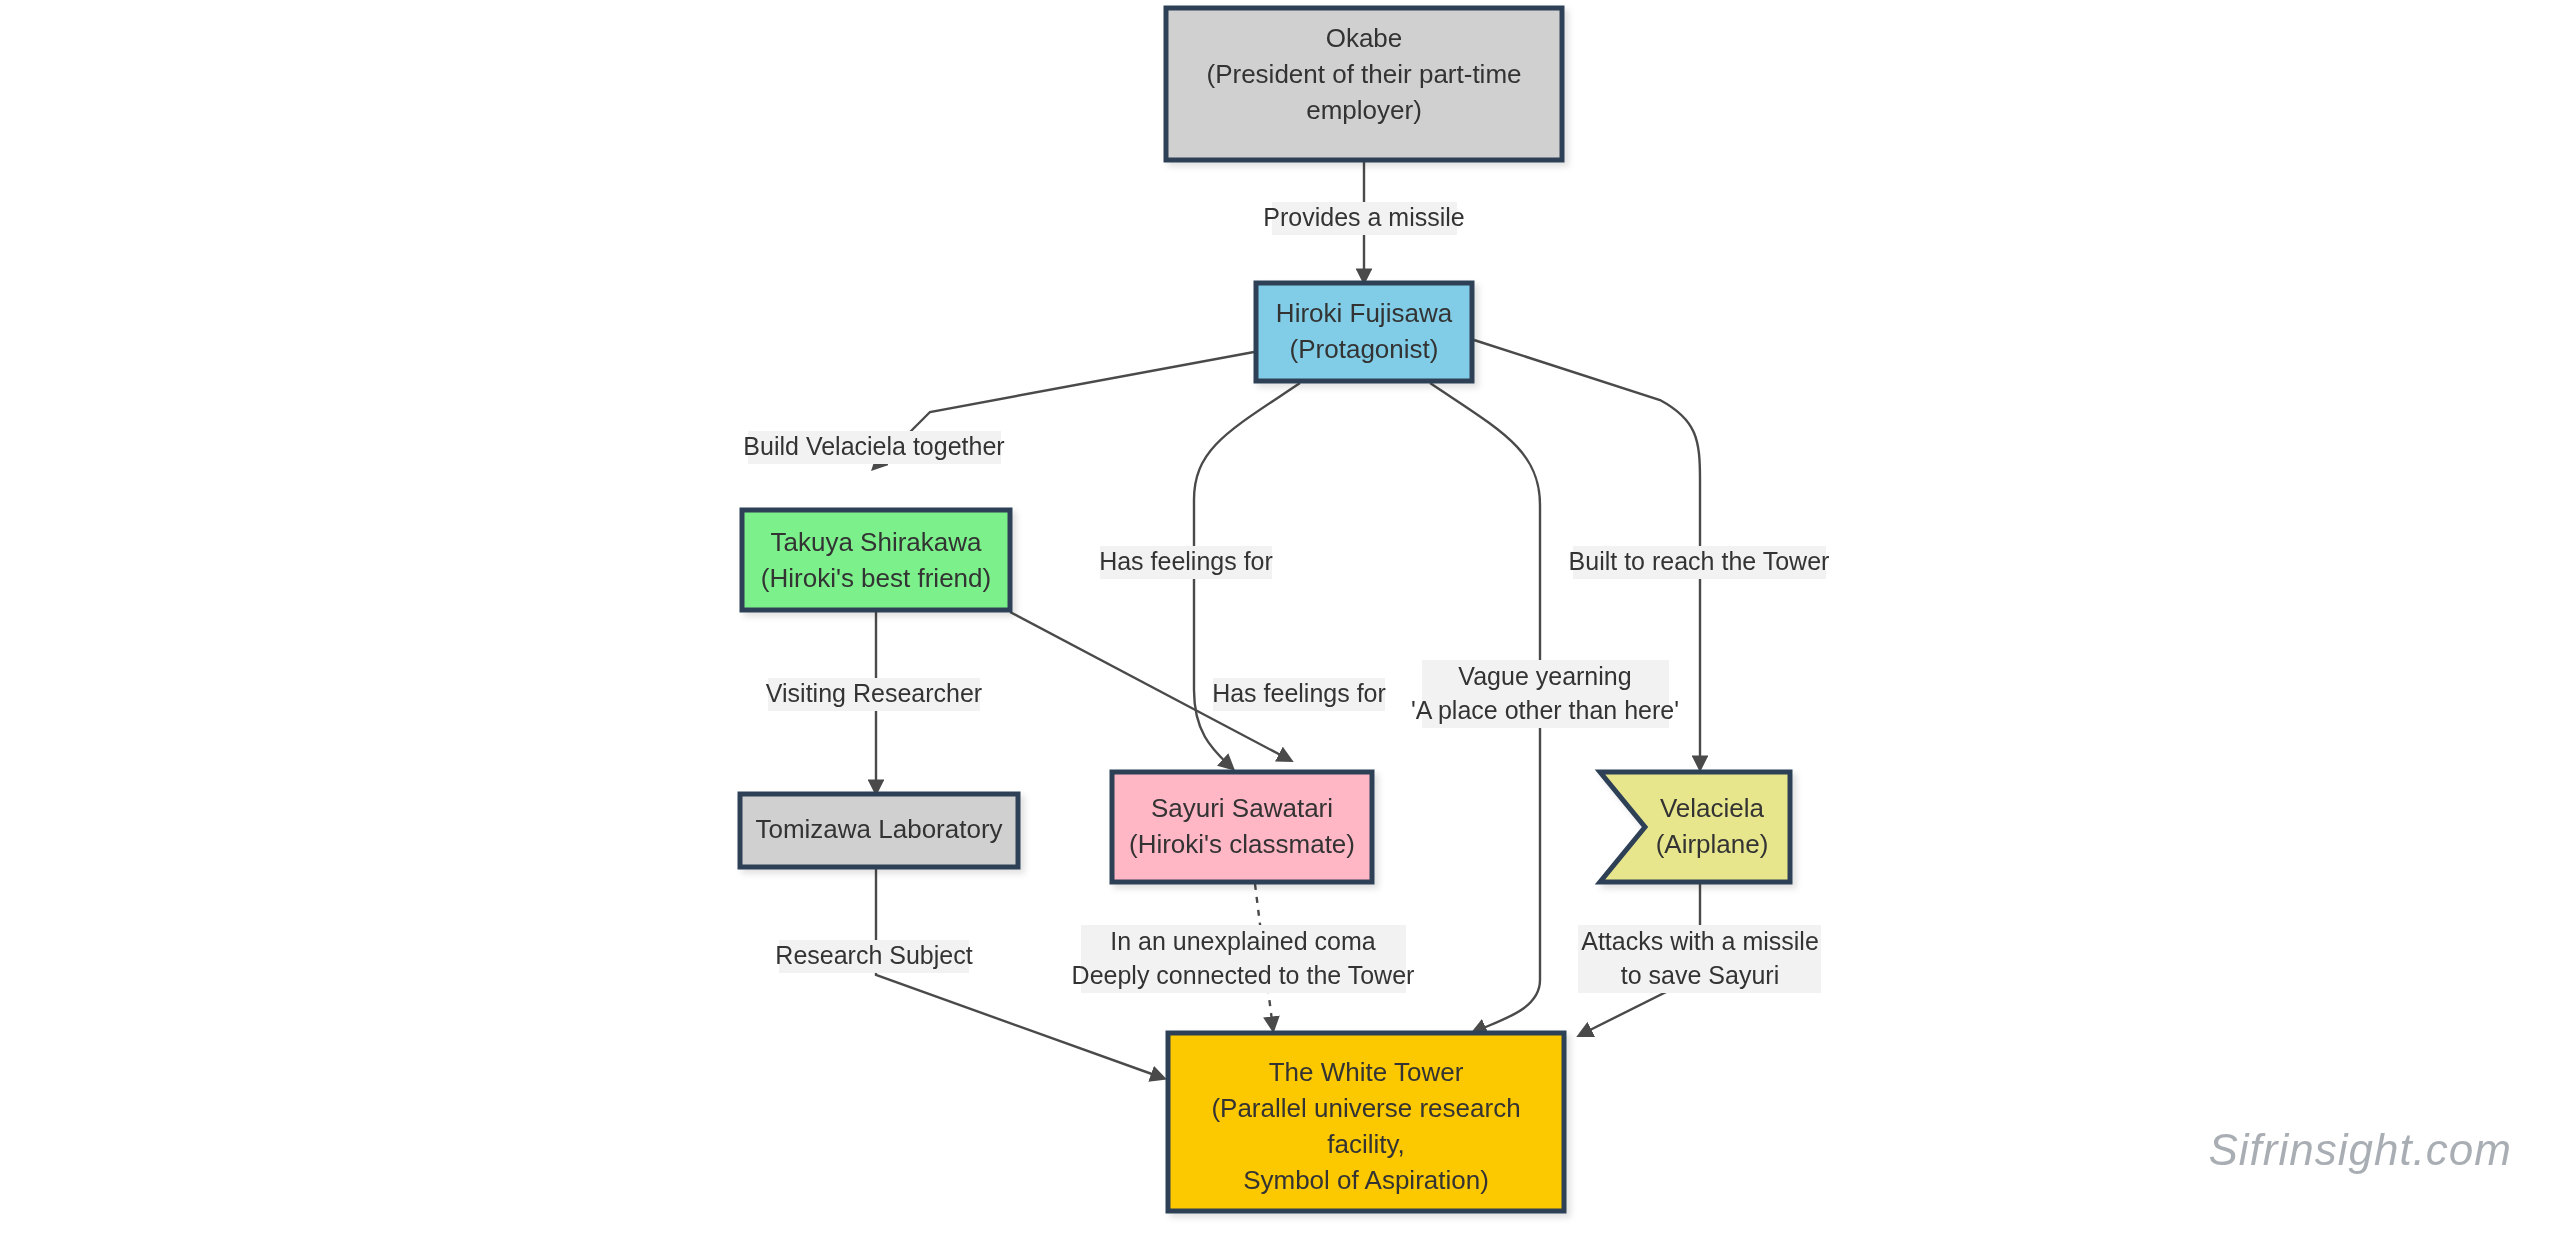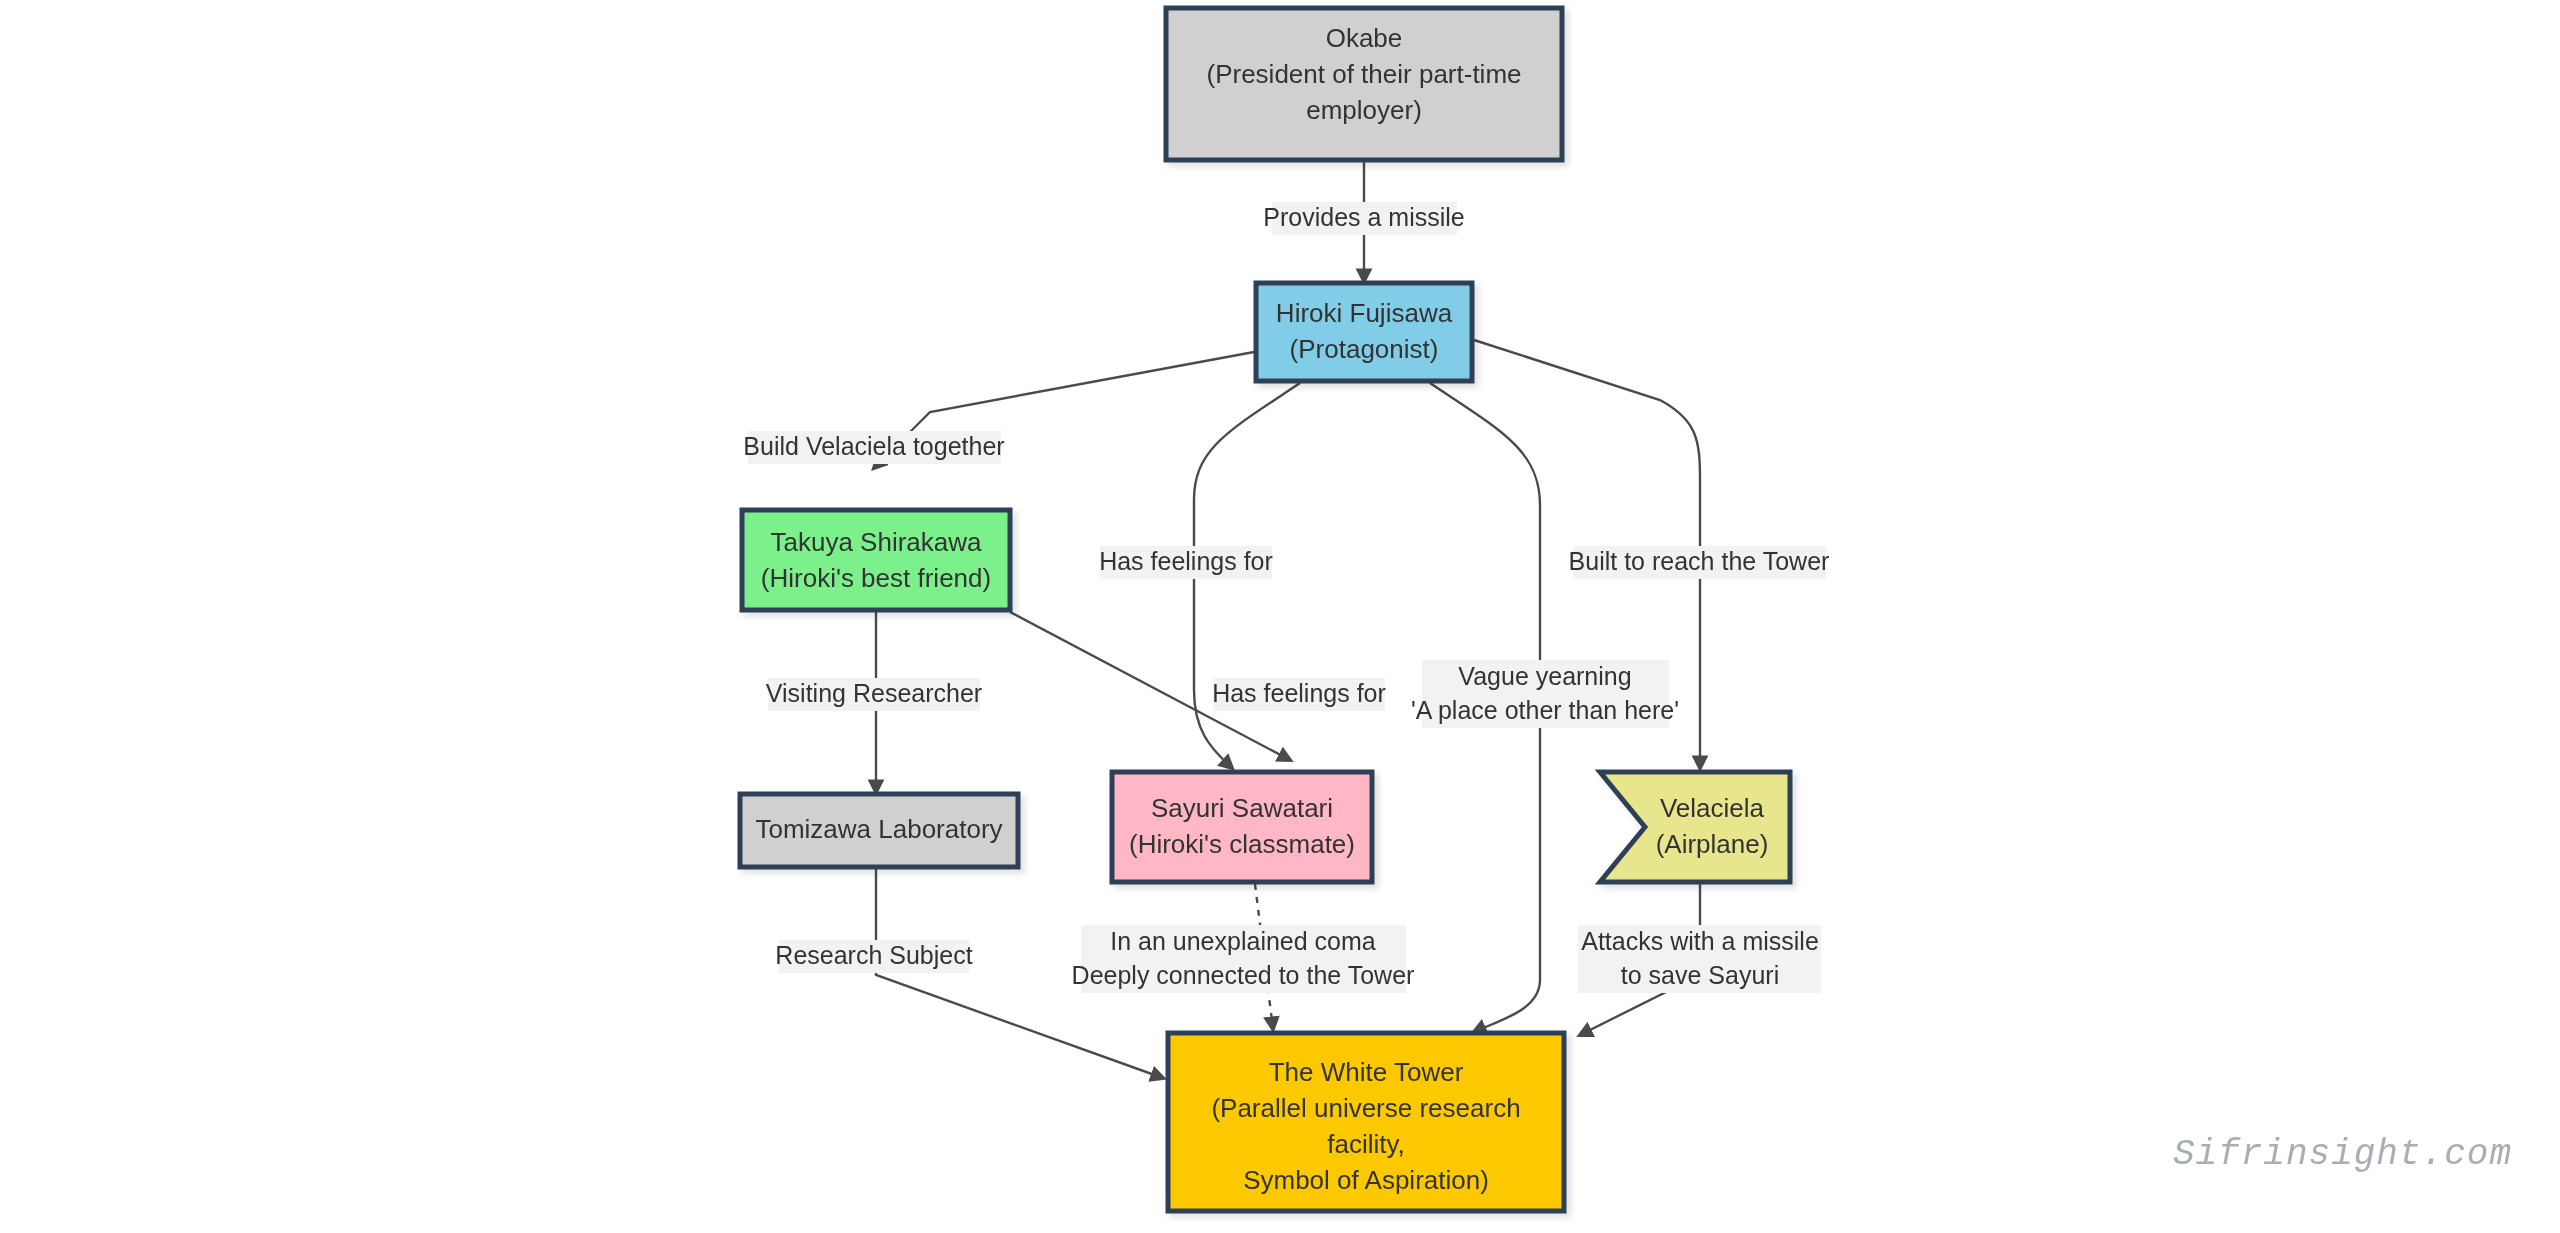--- a/index.html
+++ b/index.html
@@ -49,23 +49,23 @@
     stroke-width: 2.4px;
   }
   .node-shape {
     stroke: #2e4057;
     stroke-width: 5px;
   }
   .watermark {
     position: absolute;
     right: 48px;
     bottom: 58px;
-    font-family: Liberation Mono, monospace;
+    font-family: Liberation Sans, sans-serif;
     font-style: italic;
-    font-size: 36px;
+    font-size: 44px;
     letter-spacing: 1px;
     color: #9aa0a6;
     opacity: 0.85;
     user-select: none;
     white-space: nowrap;
     margin-left: 39px;
   }
 </style>
 </head>
 <body>

